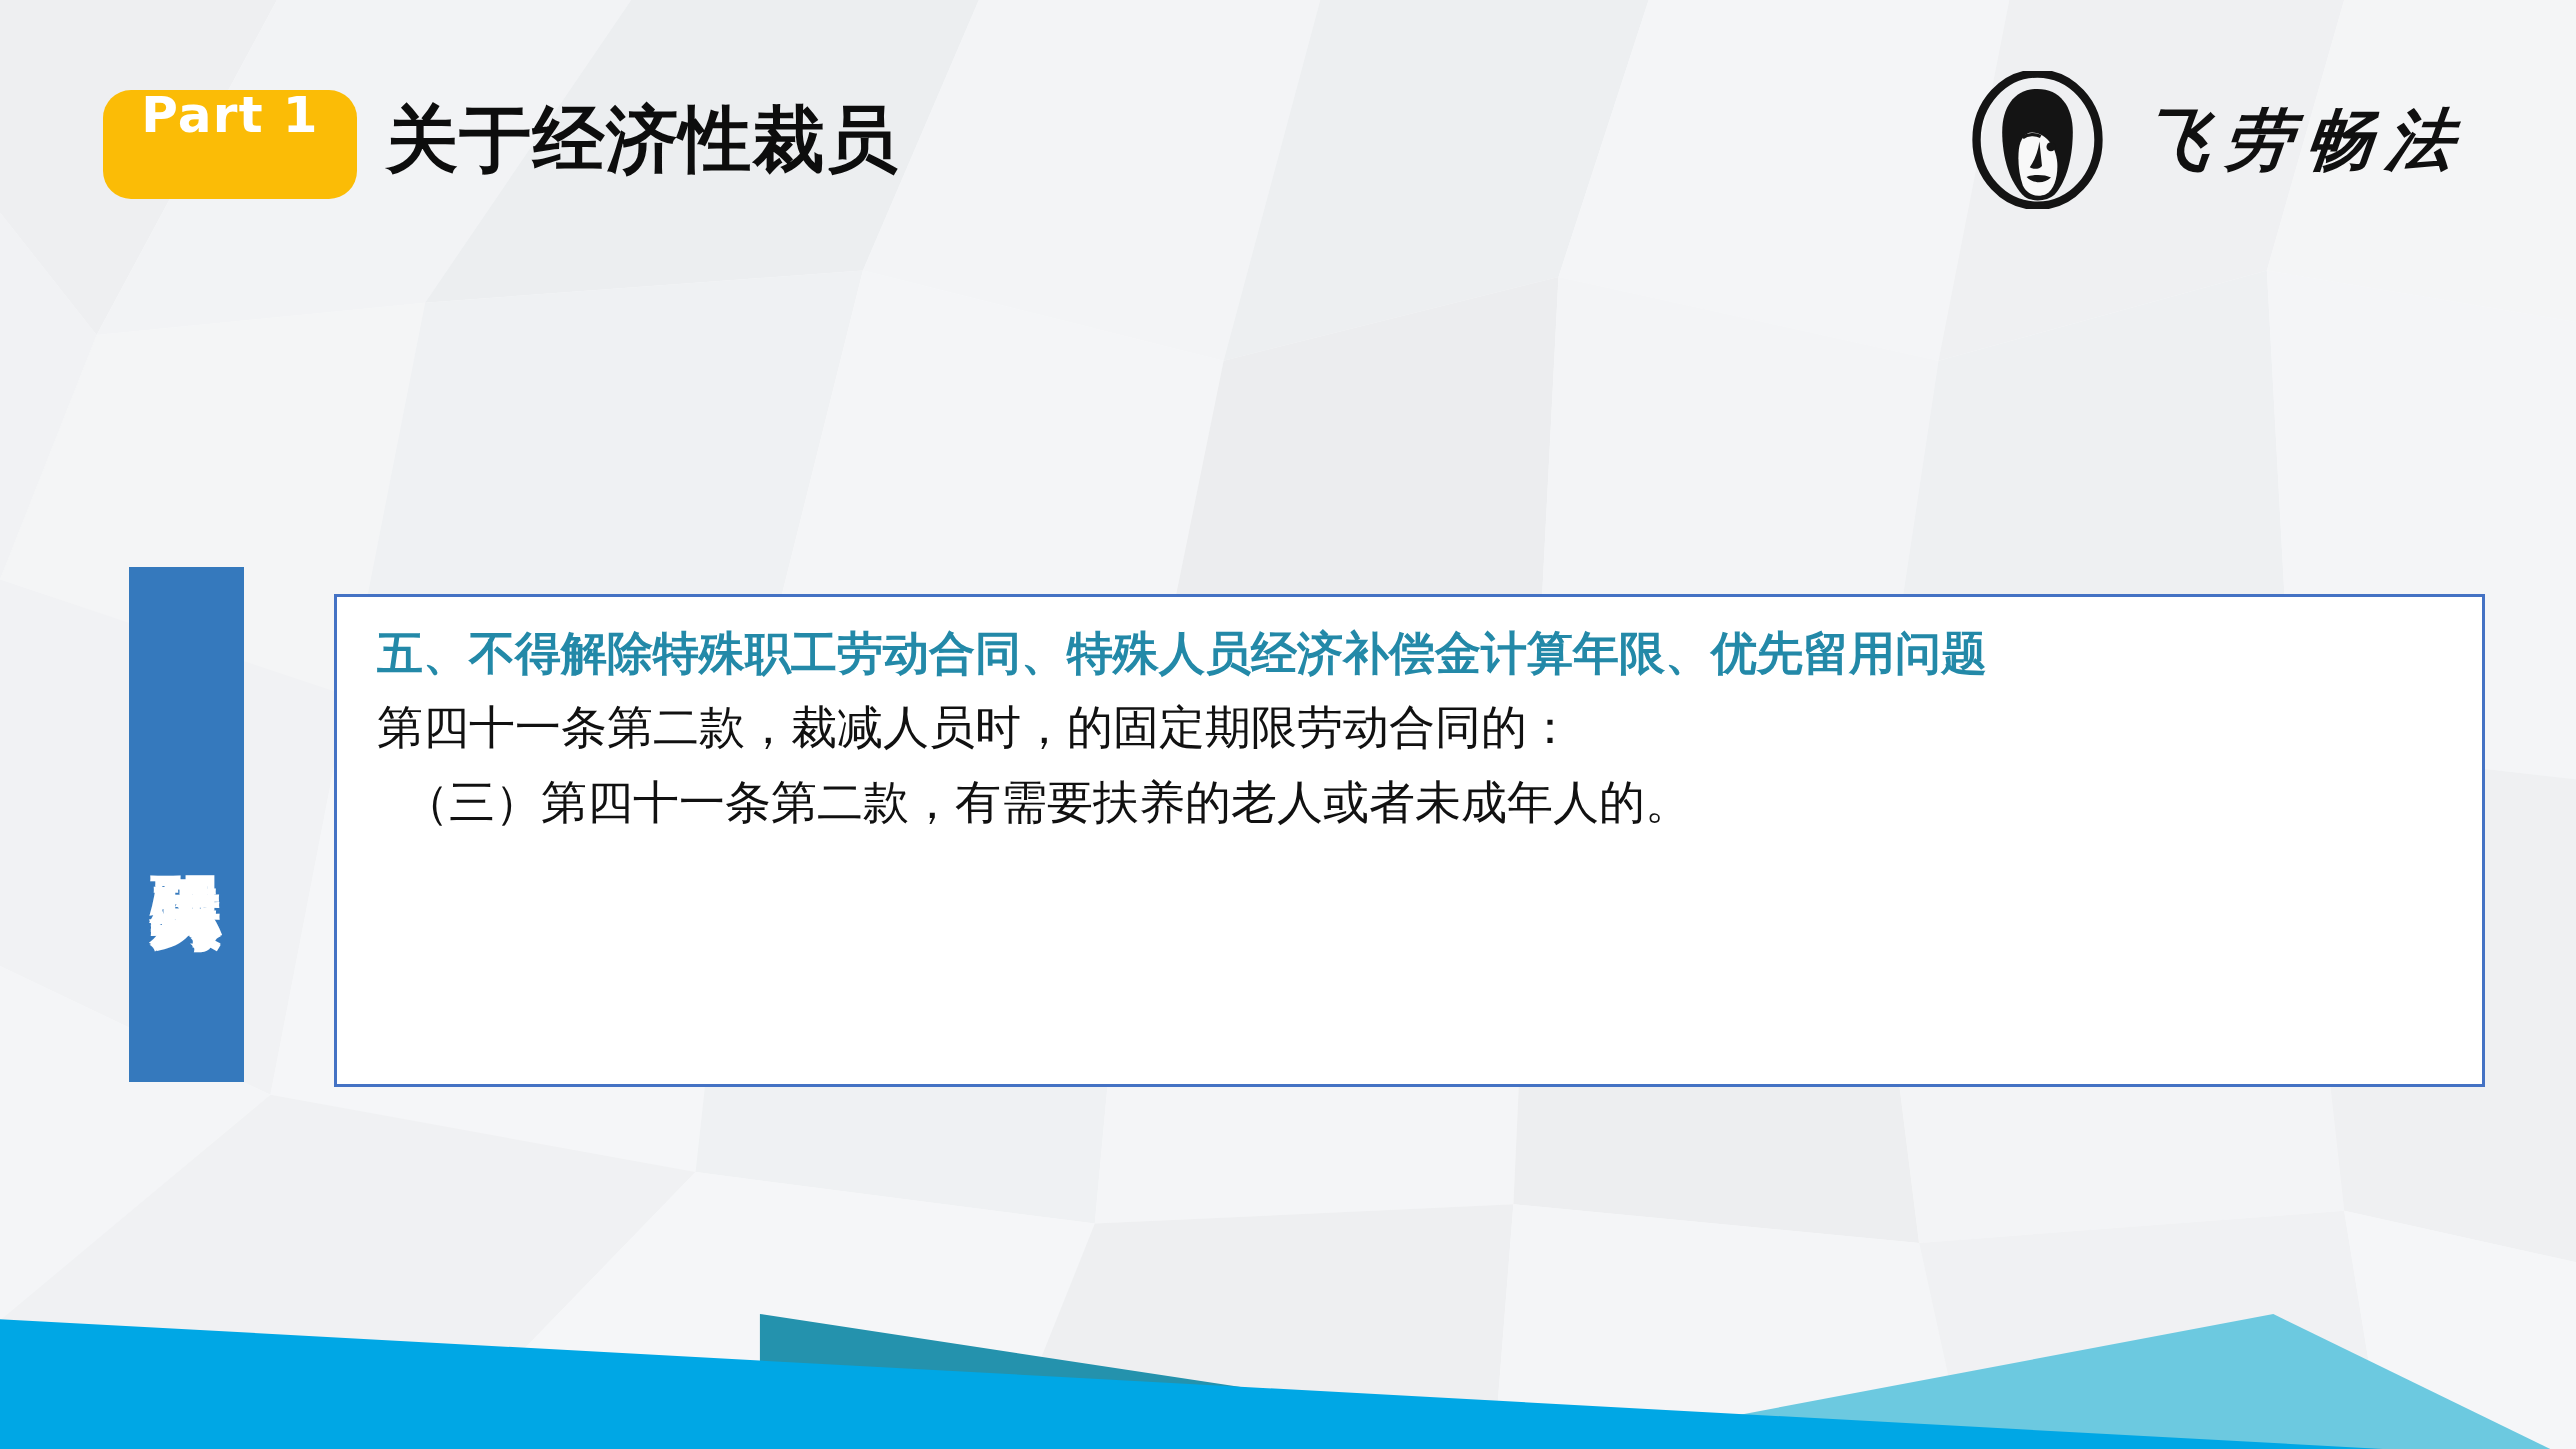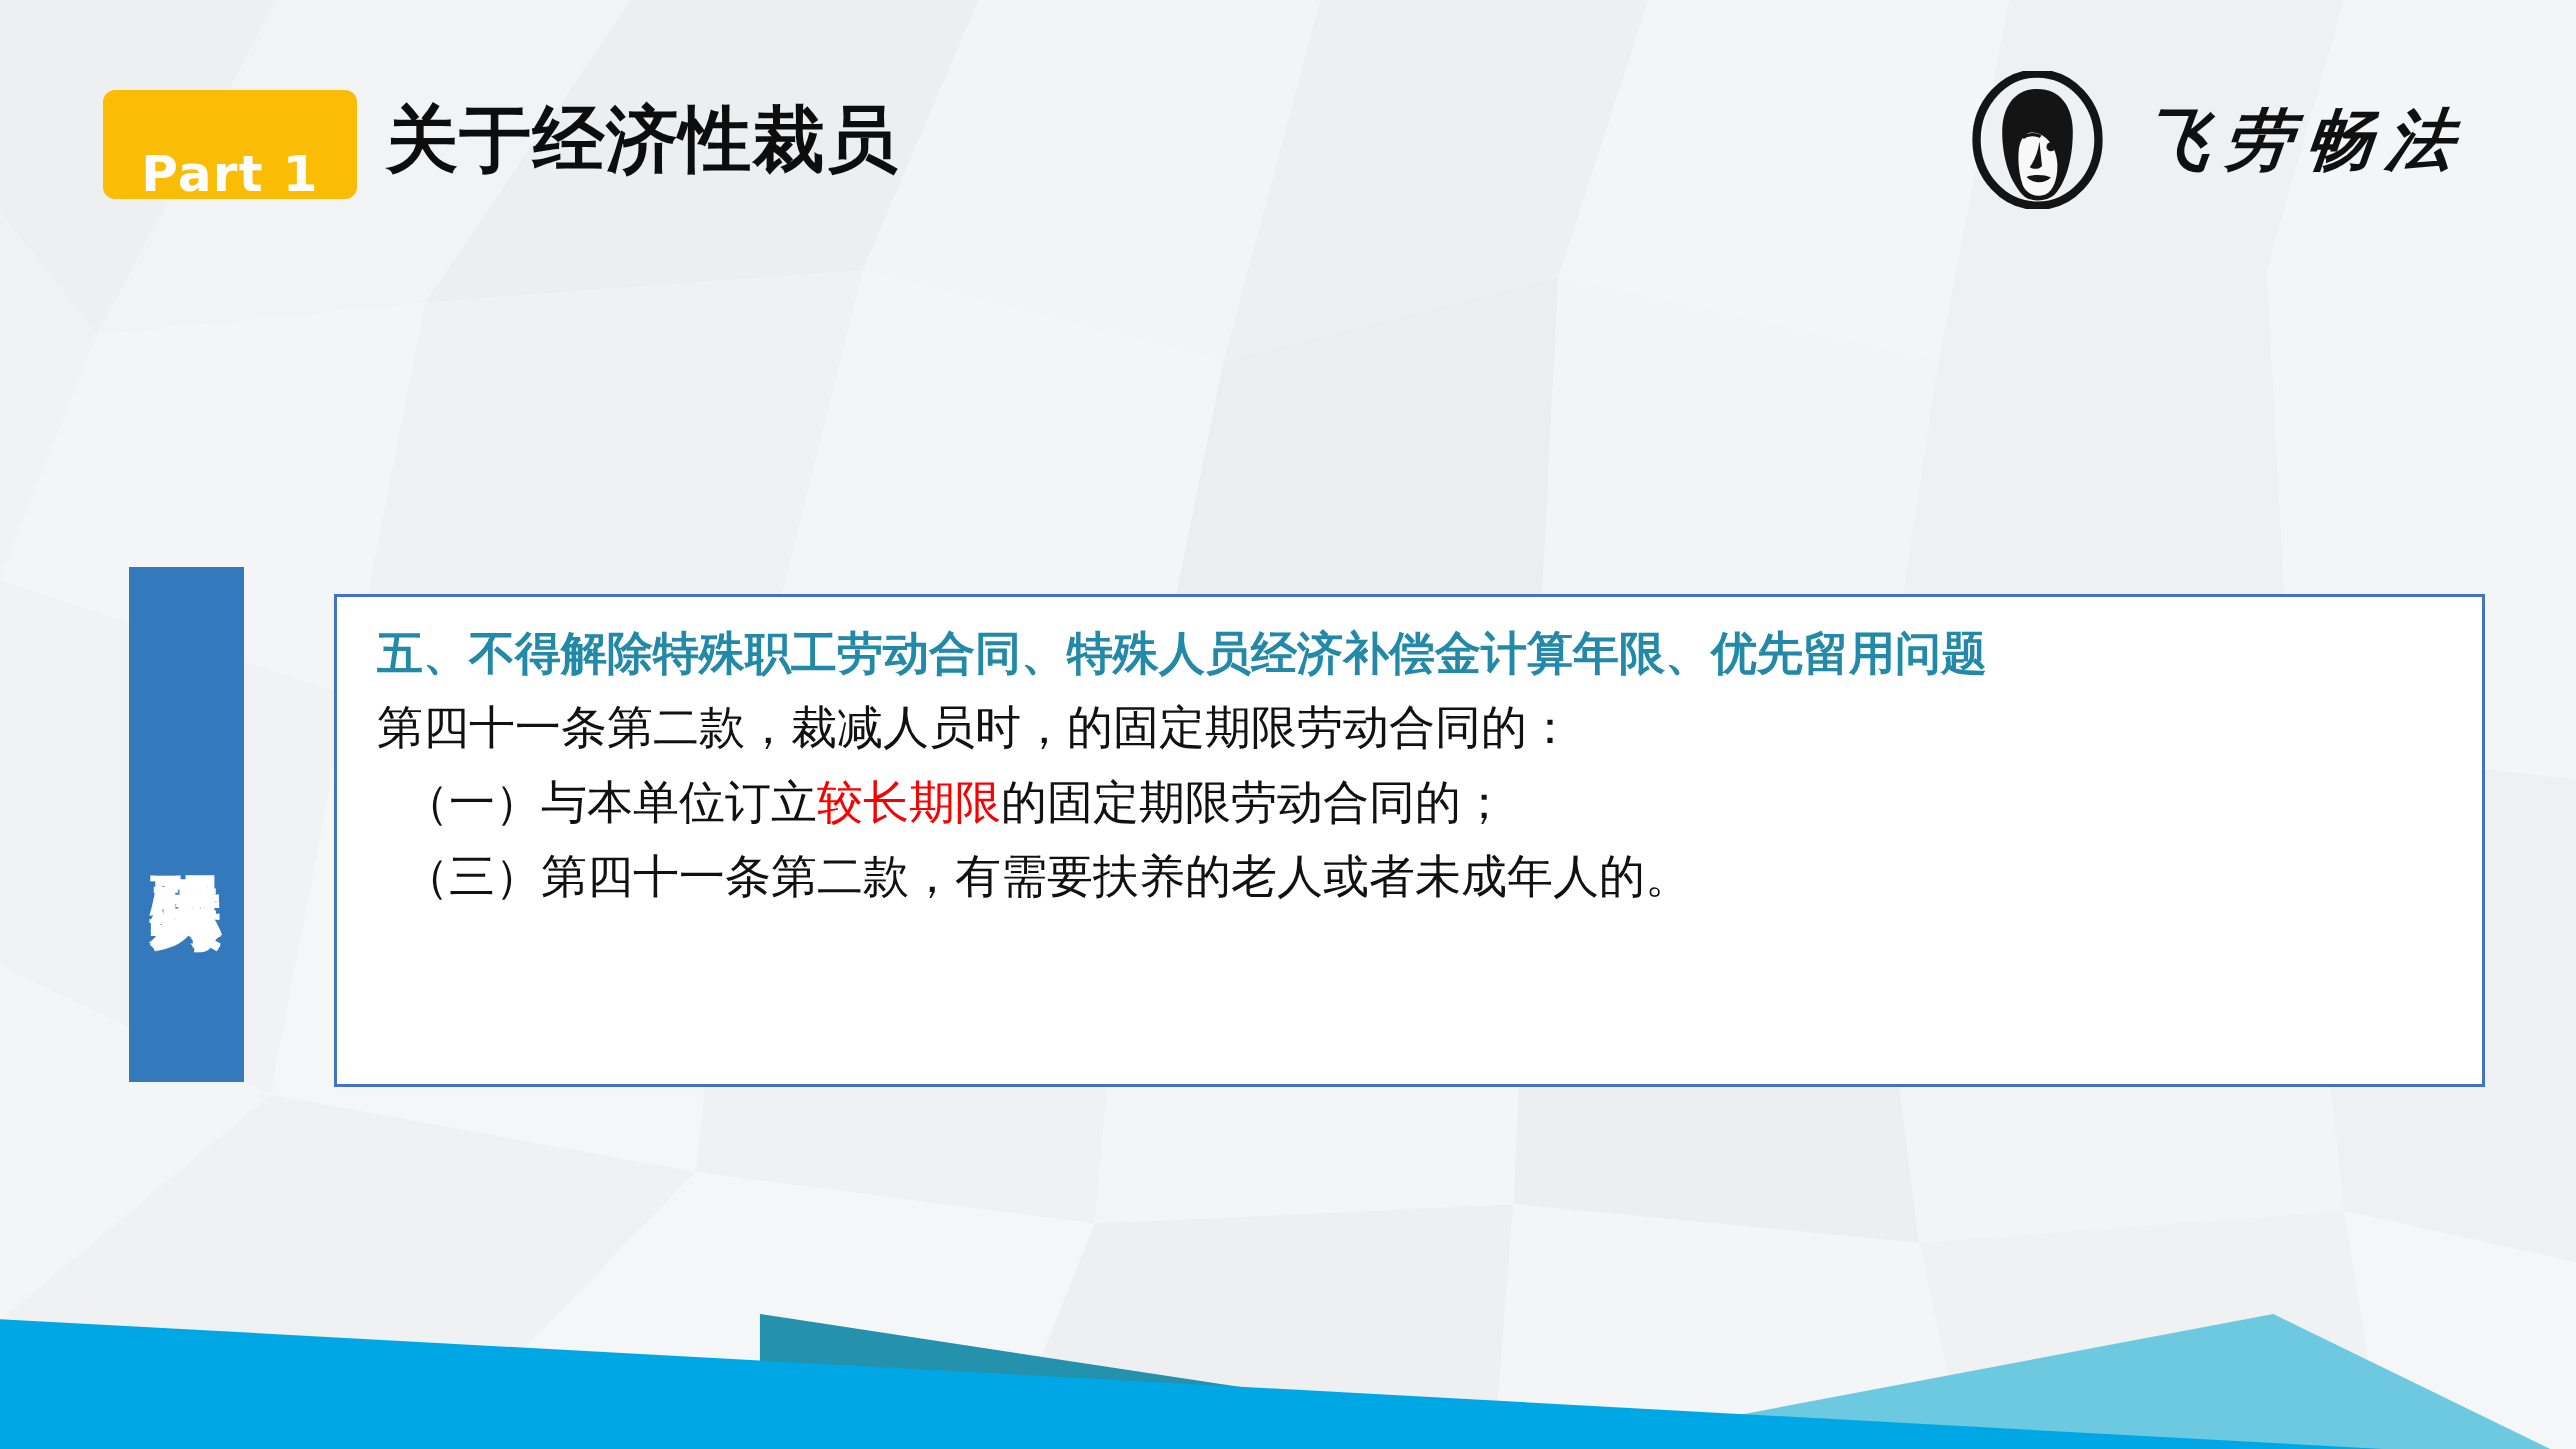--- a/index.html
+++ b/index.html
@@ -35,23 +35,23 @@
     height: 213px;
     z-index: 5;
   }
   #part-badge {
     position: absolute;
     left: 103px;
     top: 90px;
     width: 254px;
     height: 109px;
     background: #fbbc06;
-    border-radius: 12px;
-    display: flex;
-    align-items: flex-end;
+    border-radius: 28px;
+    display: flex;
+    align-items: flex-start;
     justify-content: center;
   }
   #part-badge-label {
     color: #ffffff;
     font-size: 50px;
     font-weight: 700;
     letter-spacing: 1.3px;
     line-height: 1;
     font-family: "DejaVu Sans", sans-serif;
   }
@@ -289,23 +289,20 @@
 
 
   <div id="side-tab">
     <div id="side-tab-label">特殊职工与人员</div>
   </div>
 
   <div id="content-box">
     <div id="content-heading">五、不得解除特殊职工劳动合同、特殊人员经济补偿金计算年限、优先留用问题</div>
     <div id="content-intro">第四十一条第二款，裁减人员时，的固定期限劳动合同的：</div>
 
-    <div class="content-item">
-      <span>（一）与本单位订立</span><span class="hl">较长期限</span><span>的固定期限劳动合同的；</span>
-    </div>
 
 
     <div class="content-item">
       <span>（三）第四十一条第二款，有需要扶养的老人或者未成年人的。</span><span class="hl"></span><span></span>
     </div>
   </div>
 
   <svg id="bottom-shapes" viewBox="0 0 4000 280" preserveAspectRatio="none">
     <polygon points="1180,70 2560,280 1180,280" fill="#2492ad"></polygon>
     <polygon points="3530,70 2420,280 3960,280" fill="#6cc9e0"></polygon>

